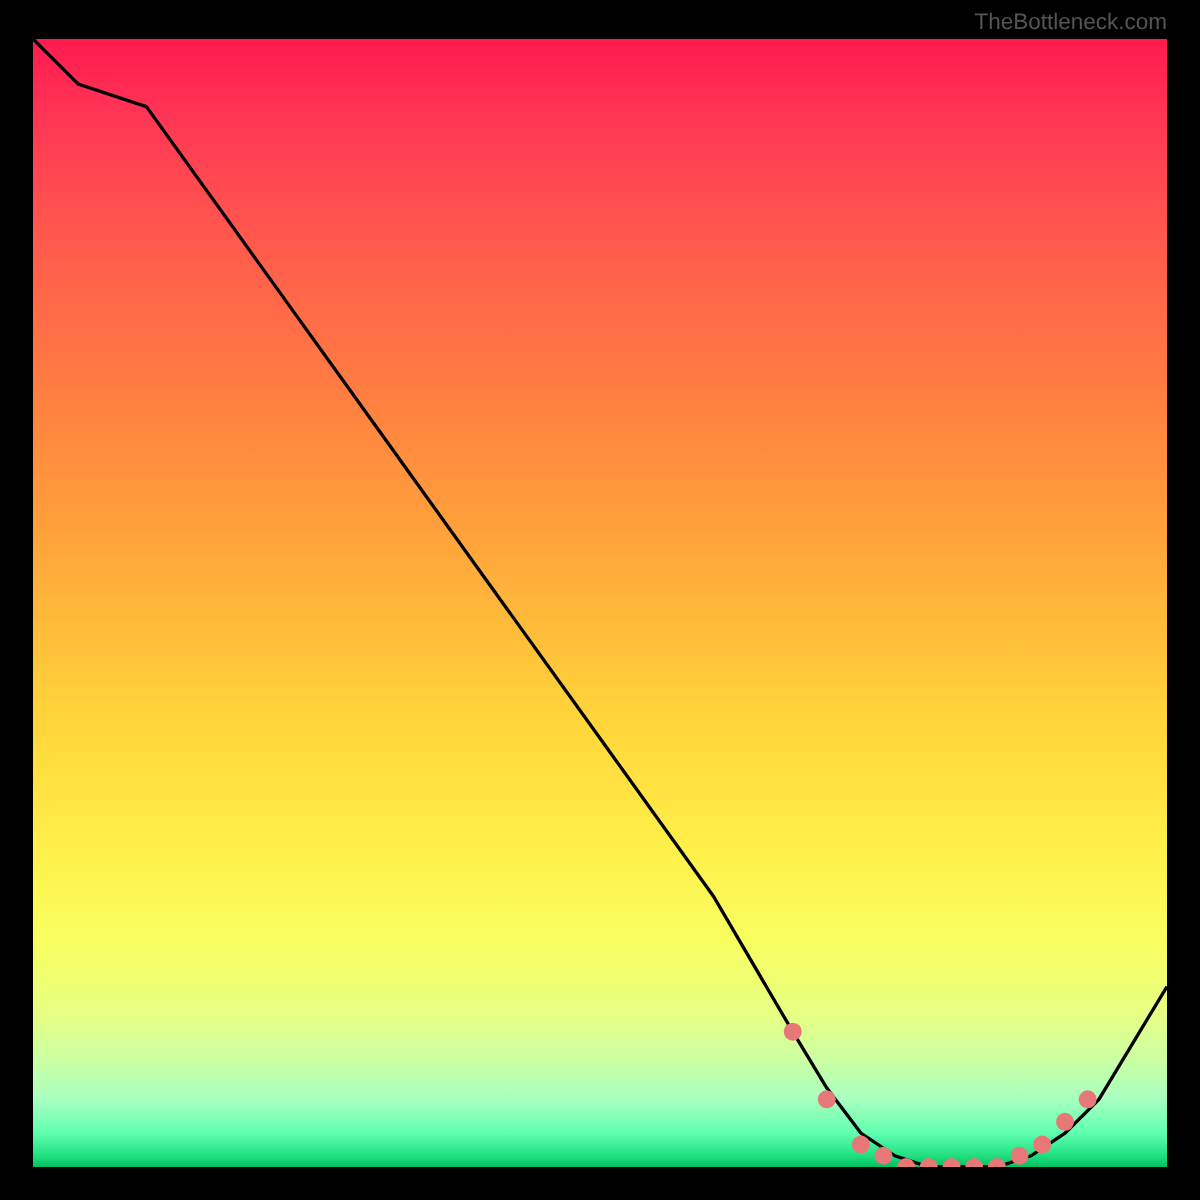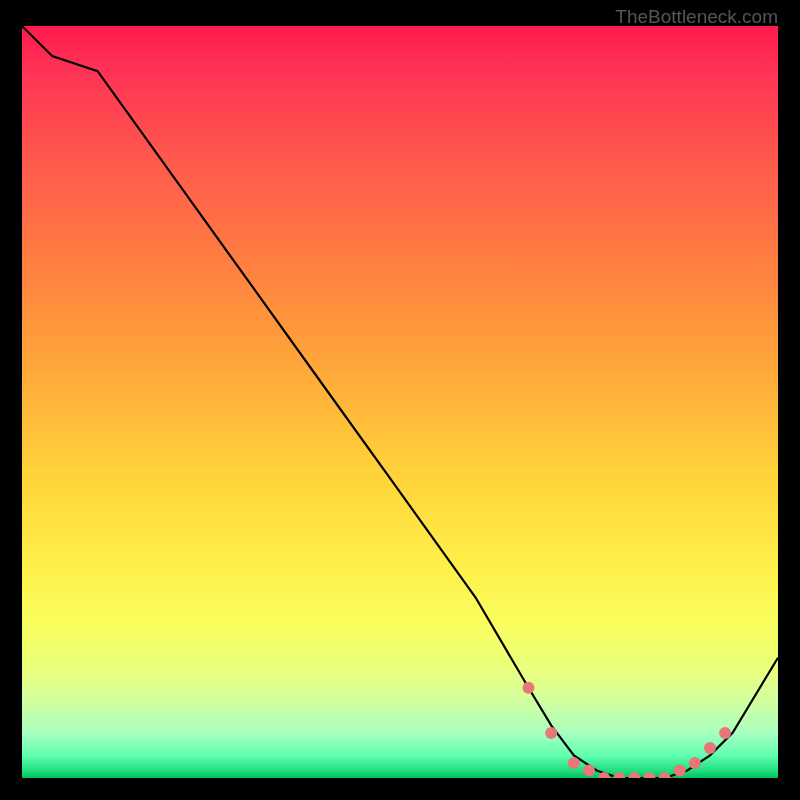--- a/index.html
+++ b/index.html
@@ -15,21 +15,21 @@
     width: 800px;
     height: 800px;
     position: relative;
     background: #000;
   }
   .watermark {
     position: absolute;
     top: 6px;
     right: 22px;
     color: #555;
-    font-size: 19px;
+    font-size: 15px;
     font-weight: 500;
     z-index: 10;
   }
   .plot-area {
     position: absolute;
     left: 22px;
     top: 26px;
     width: 756px;
     height: 752px;
     background: linear-gradient(to bottom,

